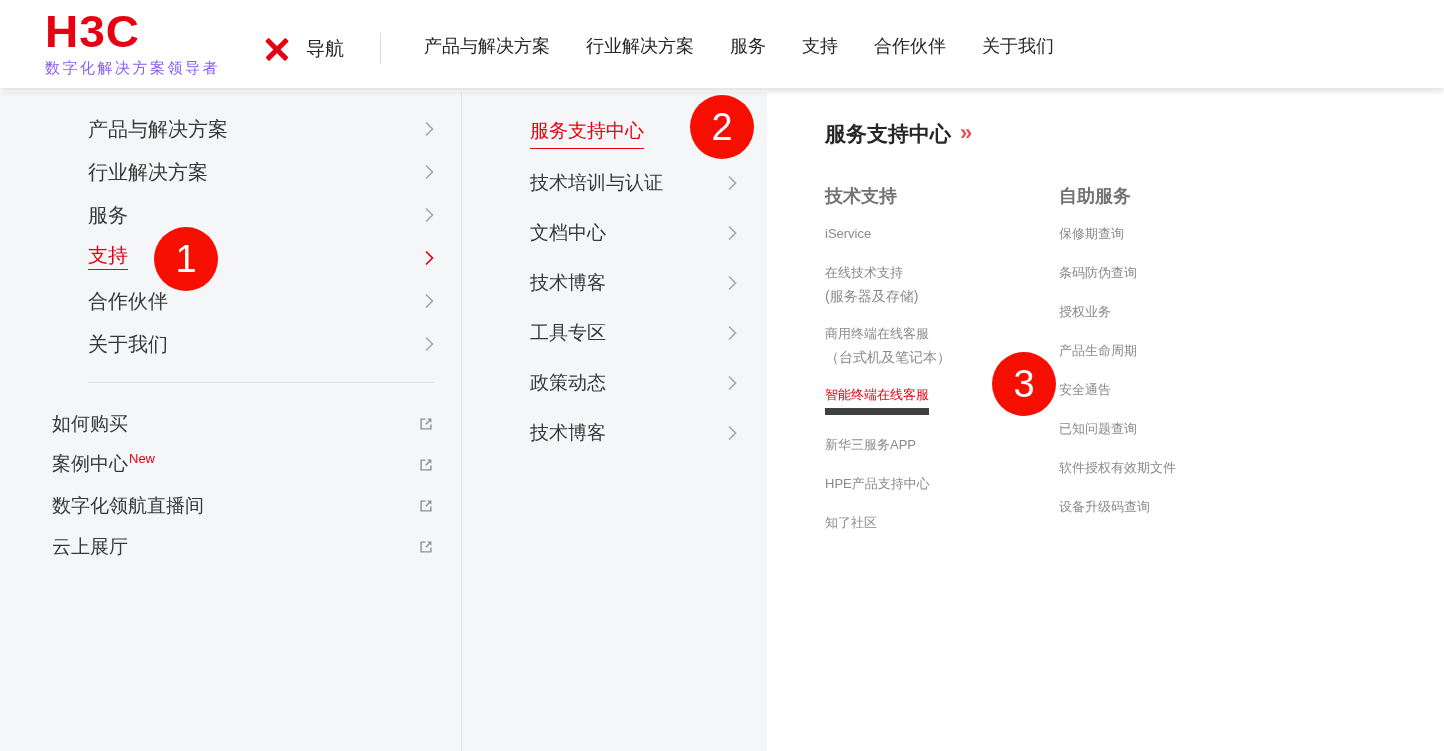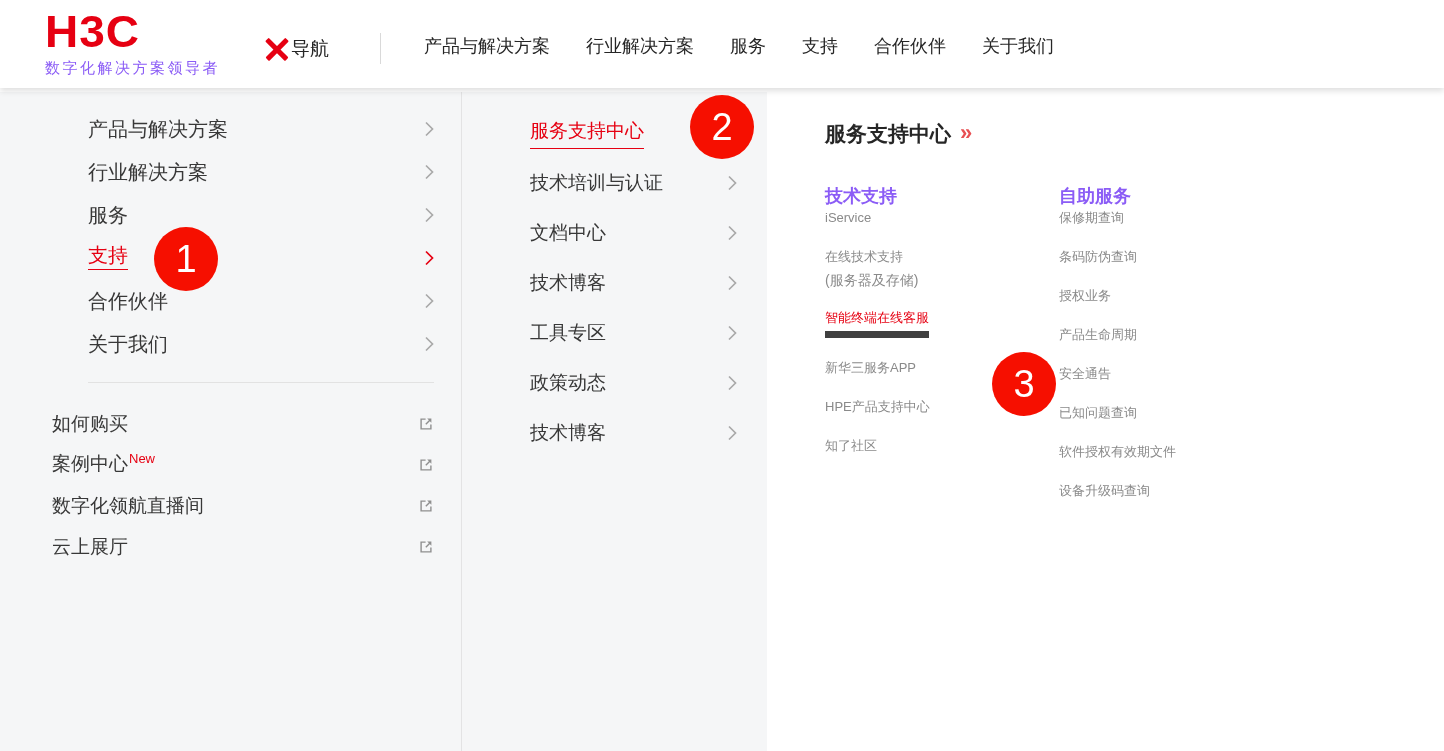--- a/index.html
+++ b/index.html
@@ -16,21 +16,21 @@
     background:#fff; z-index:6;
     box-shadow:0 3px 6px rgba(0,0,0,.13);
   }
   .logo-wrap { position:absolute; left:45px; top:9px; cursor:pointer; }
   .logo-text {
     font-size:46px; font-weight:800; color:#e60012; line-height:1.05;
     letter-spacing:1px; transform:scaleY(.96); transform-origin:left top;
   }
   .tagline { font-size:15px; color:#8b5cf6; letter-spacing:2.5px; margin-top:2px; }
 
-  .nav-toggle { position:absolute; left:264px; top:36px; display:flex; align-items:center; gap:1px; cursor:pointer; }
+  .nav-toggle { position:absolute; left:264px; top:36px; display:flex; align-items:center; gap:16px; cursor:pointer; }
   .x-icon { position:relative; width:26px; height:26px; }
   .x-icon::before, .x-icon::after {
     content:""; position:absolute; left:-1px; top:11px; width:28px; height:4.5px;
     background:#e60012; border-radius:1px;
   }
   .x-icon::before { transform:rotate(45deg); }
   .x-icon::after  { transform:rotate(-45deg); }
   .nav-toggle-label { font-size:19px; color:#262626; }
 
   .header-divider { position:absolute; left:380px; top:33px; width:1px; height:31px; background:#d9d9d9; }
@@ -69,21 +69,21 @@
     padding:0 30px 0 68px; font-size:19px; color:#383838; cursor:pointer;
   }
 
   .col-right { flex:1; background:#fff; padding:28px 40px 0 58px; }
   .panel-title-row { display:flex; align-items:center; gap:9px; cursor:pointer; }
   .panel-title { font-size:21px; font-weight:bold; color:#262626; }
   .dbl-arrow { font-size:22px; font-weight:bold; color:#e85053; line-height:1; padding-bottom:3px; }
 
   .panel-cols { display:flex; margin-top:36px; }
   .panel-col { width:234px; }
-  .panel-col .heading { font-size:18px; font-weight:bold; color:#8b5cf6; }
+  .panel-col .heading { font-size:18px; font-weight:bold; color:#737373; margin-bottom:16px; }
   .panel-item { margin-bottom:20px; }
   .panel-link { font-size:13px; color:#8a8a8a; line-height:18px; cursor:pointer; display:inline-block; }
   .panel-link.red-link { border-bottom:7px solid #404040; padding-bottom:4px; color:#e60012; }
   .panel-sub { font-size:14px; color:#8a8a8a; margin-top:7px; line-height:15px; }
 
   
   .chev { width:9px; height:16px; flex:none; }
   .chev polyline { fill:none; stroke:#a9a9a9; stroke-width:1.7; }
   .chev.red polyline { stroke:#e60012; }
   .ext-icon { width:16px; height:16px; flex:none; }
@@ -250,20 +250,24 @@
       <span class="dbl-arrow">»</span>
     </div>
 
     <div class="panel-cols">
       <div class="panel-col">
         <div class="heading">技术支持</div>
         <div class="panel-item"><span class="panel-link">iService</span></div>
         <div class="panel-item">
           <span class="panel-link">在线技术支持</span>
           <div class="panel-sub">(服务器及存储)</div>
+        </div>
+        <div class="panel-item">
+          <span class="panel-link">商用终端在线客服</span>
+          <div class="panel-sub">（台式机及笔记本）</div>
         </div>
         <div class="panel-item"><span class="panel-link red-link">智能终端在线客服</span></div>
         <div class="panel-item"><span class="panel-link">新华三服务APP</span></div>
         <div class="panel-item"><span class="panel-link">HPE产品支持中心</span></div>
         <div class="panel-item"><span class="panel-link">知了社区</span></div>
       </div>
 
       <div class="panel-col">
         <div class="heading">自助服务</div>
         <div class="panel-item"><span class="panel-link">保修期查询</span></div>

